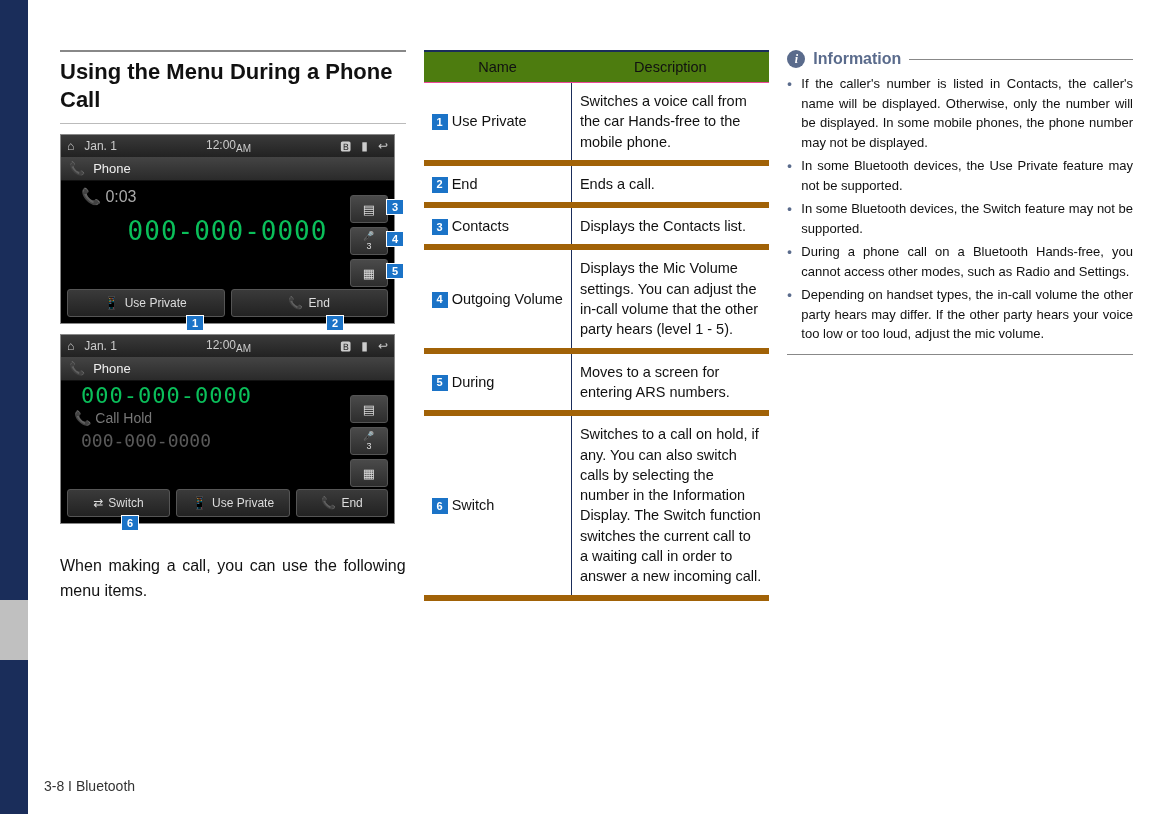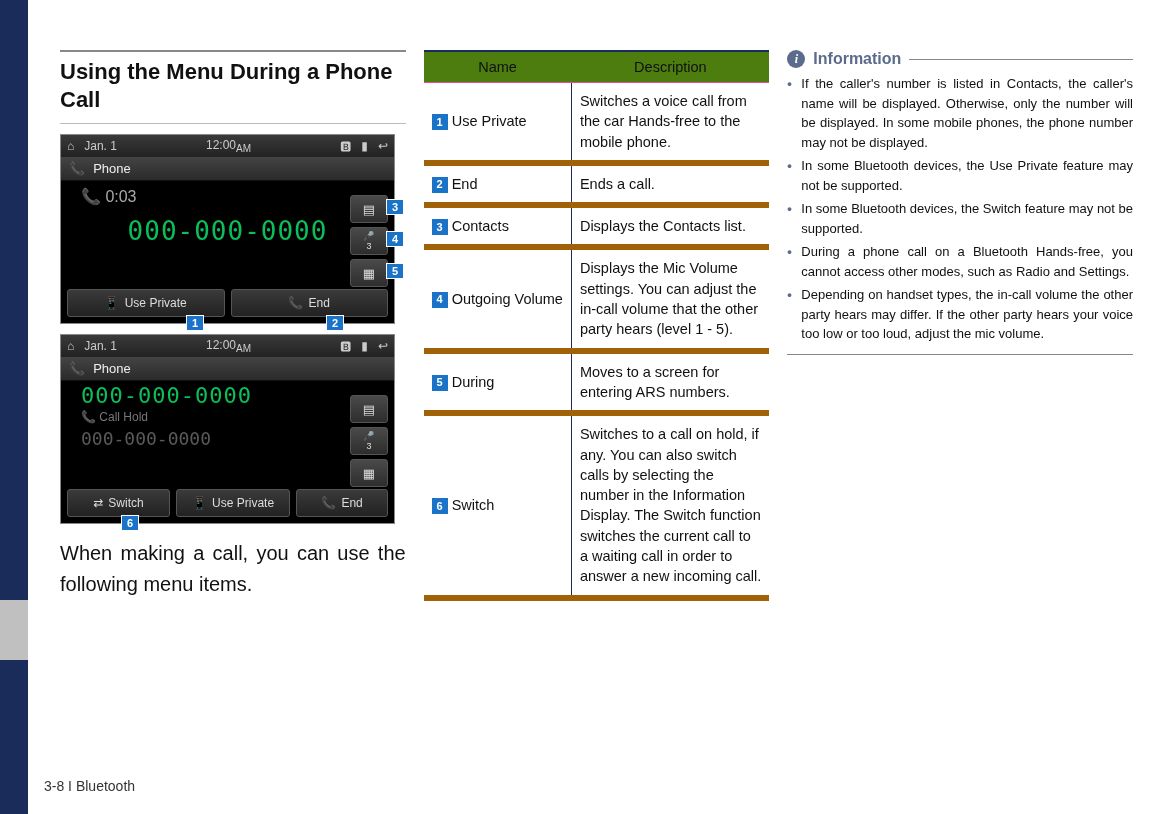--- a/index.html
+++ b/index.html
@@ -82,21 +82,21 @@
     letter-spacing:1px;
   }
   .ss-number-secondary {
     font-family: monospace;
     font-size: 18px;
     color:#5a5a5a;
     text-align:left;
     padding: 2px 0 6px 20px;
   }
   .ss-hold-label {
-    font-size:12px; color:#777; padding:0 0 2px 20px;
+    font-size:14px; color:#777; padding:0 0 2px 13px;
   }
   .ss-side {
     position:absolute;
     right:6px;
     top:60px;
     width:38px;
     display:flex;
     flex-direction:column;
     gap:4px;
   }
@@ -137,24 +137,24 @@
     color:#fff;
     font-size:11px;
     font-weight:bold;
     display:flex;
     align-items:center;
     justify-content:center;
     border:1px solid #fff;
   }
 
   .body-text {
-    font-size: 20px;
+    font-size: 16px;
     line-height: 1.55;
     text-align: justify;
-    margin-top: 14px;
+    margin-top: 30px;
   }
 
   table.feature {
     width: 100%;
     border-collapse: collapse;
     font-size: 14.5px;
     border-top: 2px solid #1a2d5a;
     border-bottom: 2px solid #1a2d5a;
   }
   table.feature th {

